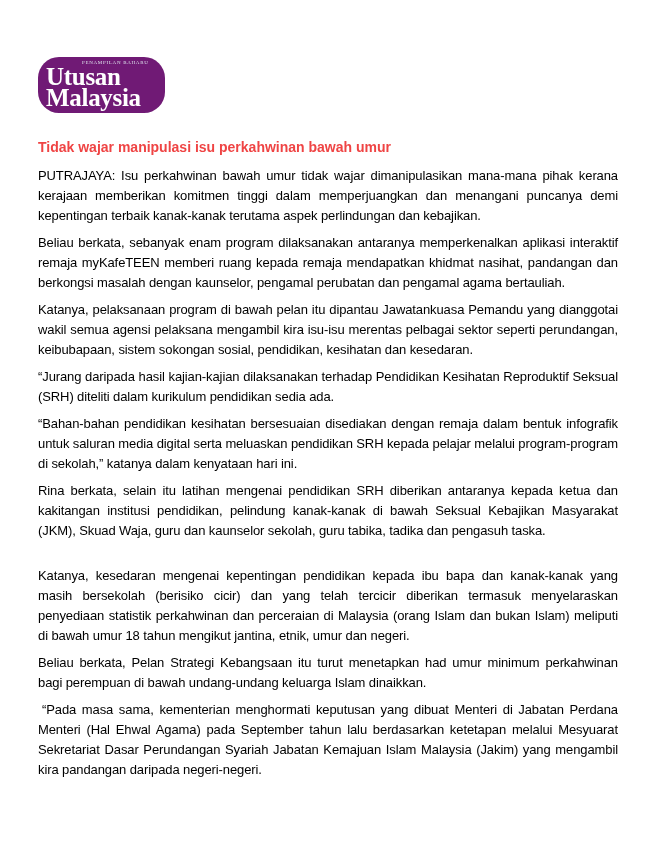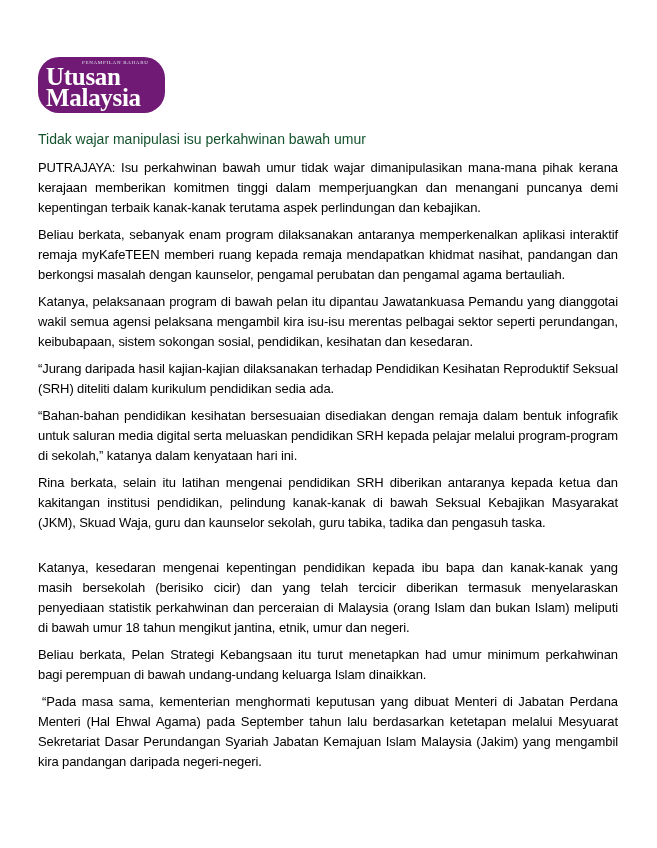--- a/index.html
+++ b/index.html
@@ -40,25 +40,25 @@
   .logo .title-line {
     font-family: "Liberation Serif", serif;
     font-weight: bold;
     font-size: 25px;
     line-height: 21px;
     letter-spacing: -0.3px;
     white-space: nowrap;
   }
   
   .headline {
-    margin: 16px 0 0 0;
+    margin: 24px 0 0 0;
     font-size: 14px;
     line-height: 20px;
-    font-weight: normal;
-    color: #14532d;
+    font-weight: bold;
+    color: #ef4444;
   }
   .body-text p {
     margin: 7px 0 0 0;
     padding: 0;
     font-size: 13px;
     line-height: 20px;
     text-align: justify;
     letter-spacing: -0.1px;
     color: #000000;
   }

